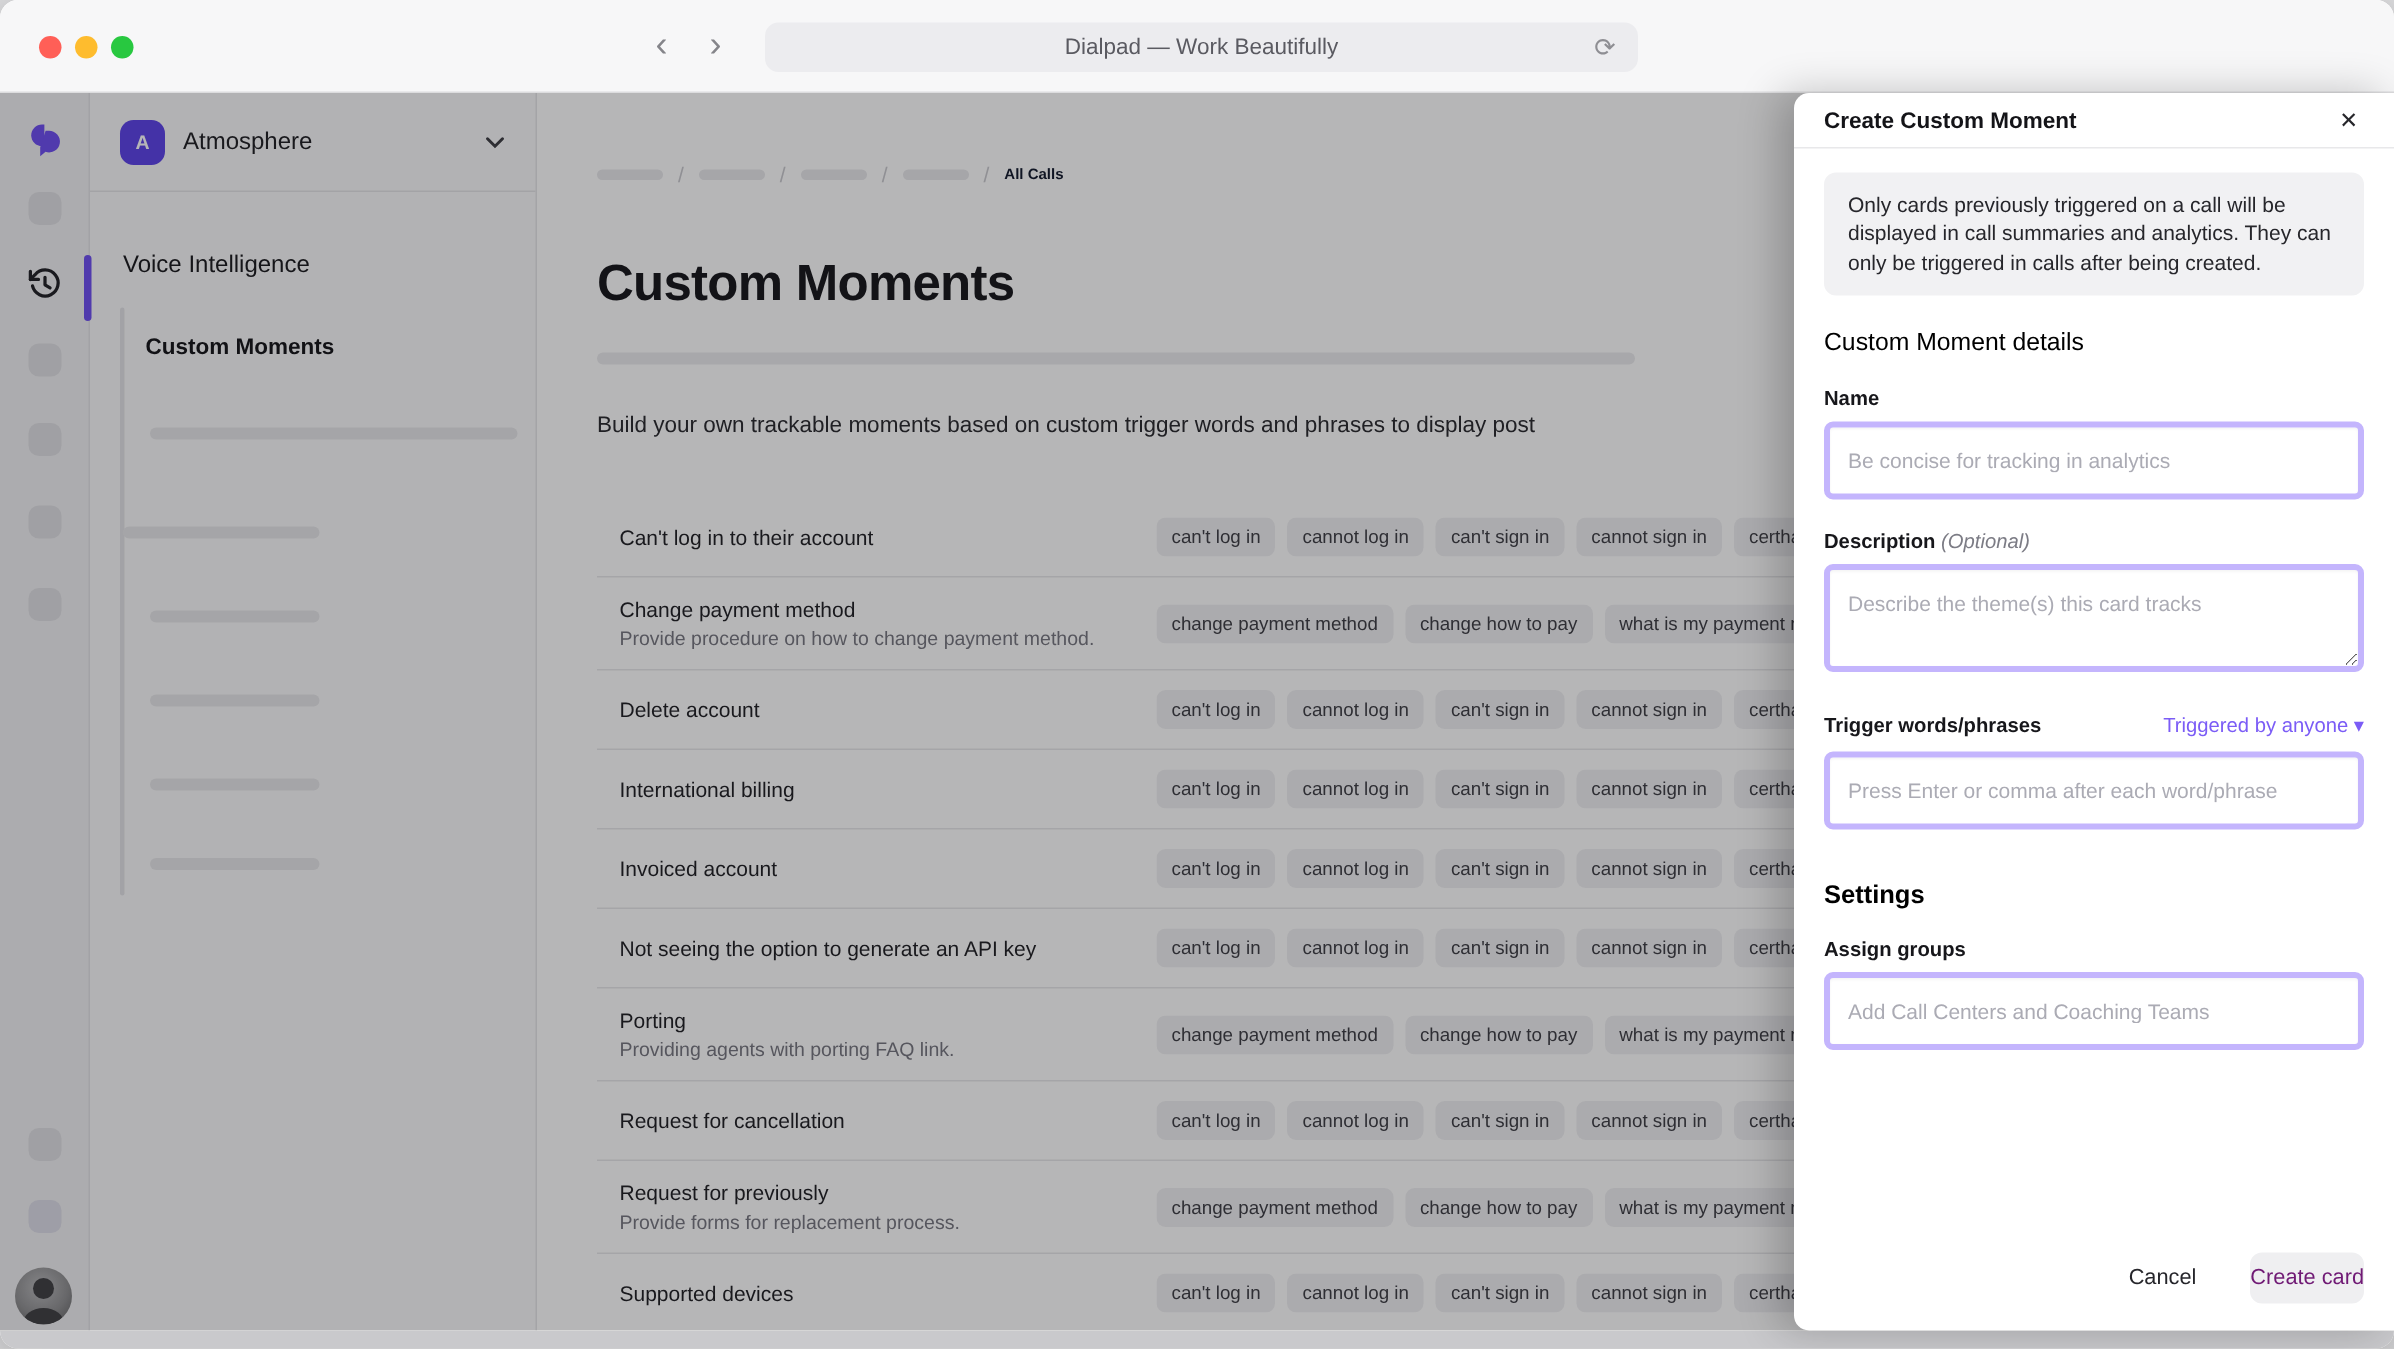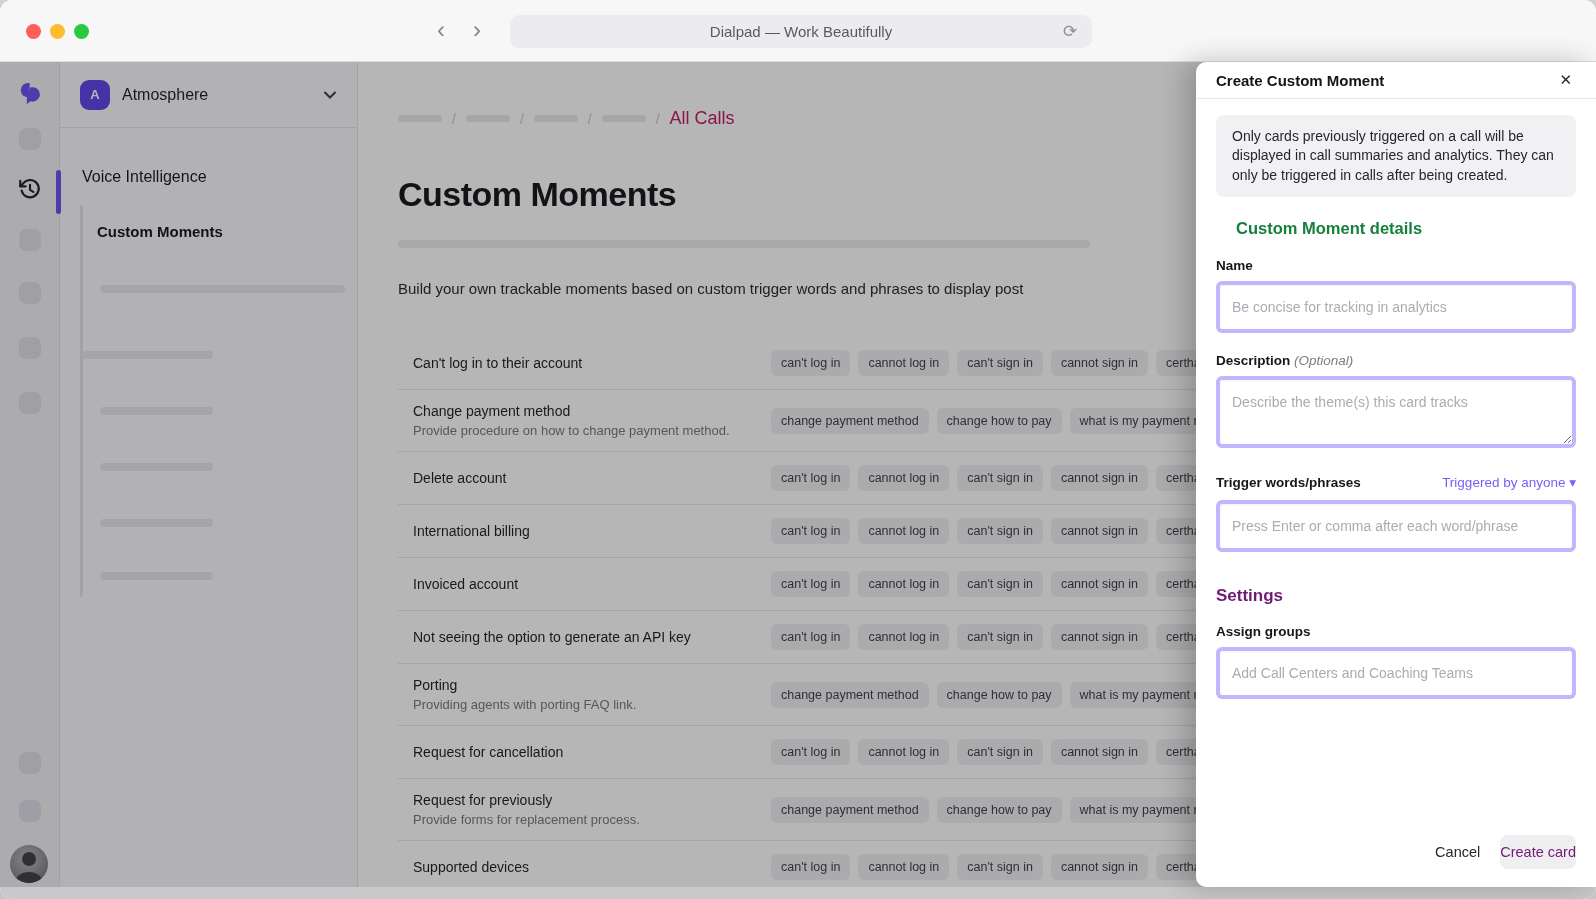--- a/index.html
+++ b/index.html
@@ -39,21 +39,21 @@
   .nav-section { font-size:16px; color:#17171B; position:absolute; left:22px; top:106px; cursor:pointer; }
   .nav-active { font-size:15px; font-weight:700; color:#121216; position:absolute; left:37px; top:161px; cursor:pointer; }
   .side-track { position:absolute; left:20px; top:143px; width:3px; height:392px; background:#E3E3E6; border-radius:2px; }
   .skel { position:absolute; height:8px; border-radius:4px; background:#E7E7EA; }
 
   
   .main { position:relative; flex:1; background:#fff; padding:46px 0 0 40px; overflow:hidden; }
   .breadcrumb { display:flex; align-items:center; gap:10px; }
   .crumb-pill { width:44px; height:7px; border-radius:4px; background:#E8E8EB; }
   .crumb-sep { color:#C8C8CD; font-size:14px; }
-  .crumb-current { font-size:18px; font-weight:400; color:#be185d; }
+  .crumb-current { font-size:10px; font-weight:700; color:#0f172a; }
   .page-title { margin-top:46px; font-size:34px; font-weight:700; letter-spacing:-0.5px; color:#141418; }
   .title-skel { margin-top:26px; width:692px; height:8px; border-radius:4px; background:#EBEBEE; }
   .page-desc { margin-top:32px; font-size:15px; color:#26262B; max-width:660px; }
   .table { margin-top:40px; width:798px; }
   .thead { display:flex; padding:0 0 10px 15px; border-bottom:2px solid #C9C9CE; }
   .th { font-size:11px; font-weight:700; letter-spacing:0.6px; color:#3A3A41; }
   .th-name { width:358px; } .th-trigger { flex:1; padding-left:2px; }
   .trow { display:flex; align-items:center; border-bottom:1px solid #E7E7EA; padding:13px 0 13px 15px; min-height:47px; }
   .tname { width:358px; padding-right:20px; flex-shrink:0; }
   .tname .nm { font-size:14px; font-weight:500; color:#1C1C21; }
@@ -61,30 +61,30 @@
   .tchips { display:flex; align-items:center; gap:8px; flex:1; overflow:hidden; white-space:nowrap; }
   .chip { background:#F0F0F2; border-radius:6px; padding:6px 10px; font-size:12.5px; color:#3B3B42; flex-shrink:0; }
 
   
   .panel { position:absolute; top:0; right:0; bottom:0; width:400px; background:#fff; z-index:4; border-radius:10px 0 0 10px; box-shadow:-10px 0 28px rgba(0,0,0,0.22); display:flex; flex-direction:column; }
   .panel-header { display:flex; align-items:center; justify-content:space-between; padding:7px 20px; border-bottom:1px solid #E8E8EA; }
   .panel-title { font-size:15px; font-weight:700; color:#141418; }
   .panel-close { border:none; background:none; font-size:15px; color:#26262B; cursor:pointer; padding:2px 4px; }
   .panel-body { padding:16px 20px 0; flex:1; overflow:hidden; }
   .infobox { background:#F1F1F3; border-radius:8px; padding:12px 16px; font-size:14px; line-height:1.38; color:#26262B; }
-  .h-details { margin-top:22px; font-size:16.5px; font-weight:700; color:#15803d;margin-left:20px; }
+  .h-details { margin-top:22px; font-size:16.5px; font-weight:400; color:#000000; }
   .f-label { margin-top:20px; font-size:13.5px; font-weight:700; color:#17171B; }
   .opt { font-style:italic; font-weight:400; color:#7C7C85; }
   .t-input, .t-area { margin-top:8px; width:100%; border:4px solid #c4b5fd; border-radius:6px; padding:14px 12px; font-size:14px; font-family:"Liberation Sans", sans-serif; color:#26262B; box-shadow:inset 0 1px 2px rgba(16,16,20,.05); background:#fff; }
   .t-input::placeholder, .t-area::placeholder { color:#ABABB4; }
   .t-area { height:72px; resize:vertical; }
   .trigger-row { margin-top:22px; display:flex; align-items:baseline; justify-content:space-between; }
   .trigger-link { border:none; background:none; font-size:13.5px; color:#7B5CF6; cursor:pointer; }
-  .h-settings { margin-top:34px; font-size:17px; font-weight:700; color:#701a75; }
-  .panel-footer { padding:14px 20px 18px; display:flex; justify-content:flex-end; align-items:center; gap:8px; }
+  .h-settings { margin-top:34px; font-size:17px; font-weight:700; color:#000000; }
+  .panel-footer { padding:14px 20px 18px; display:flex; justify-content:flex-end; align-items:center; gap:24px; }
   .btn-cancel { border:none; background:none; font-size:14.5px; color:#26262B; padding:9px 12px; cursor:pointer; }
   .btn-create { border:none; background:#EFEFF1; color:#701a75; font-size:14.5px; border-radius:8px; padding:9px 0; cursor:default; }
 
   .bottom-strip { height:12px; background:#C9C9CC; }
 </style>
 </head>
 <body>
 
 <div class="window">
 

